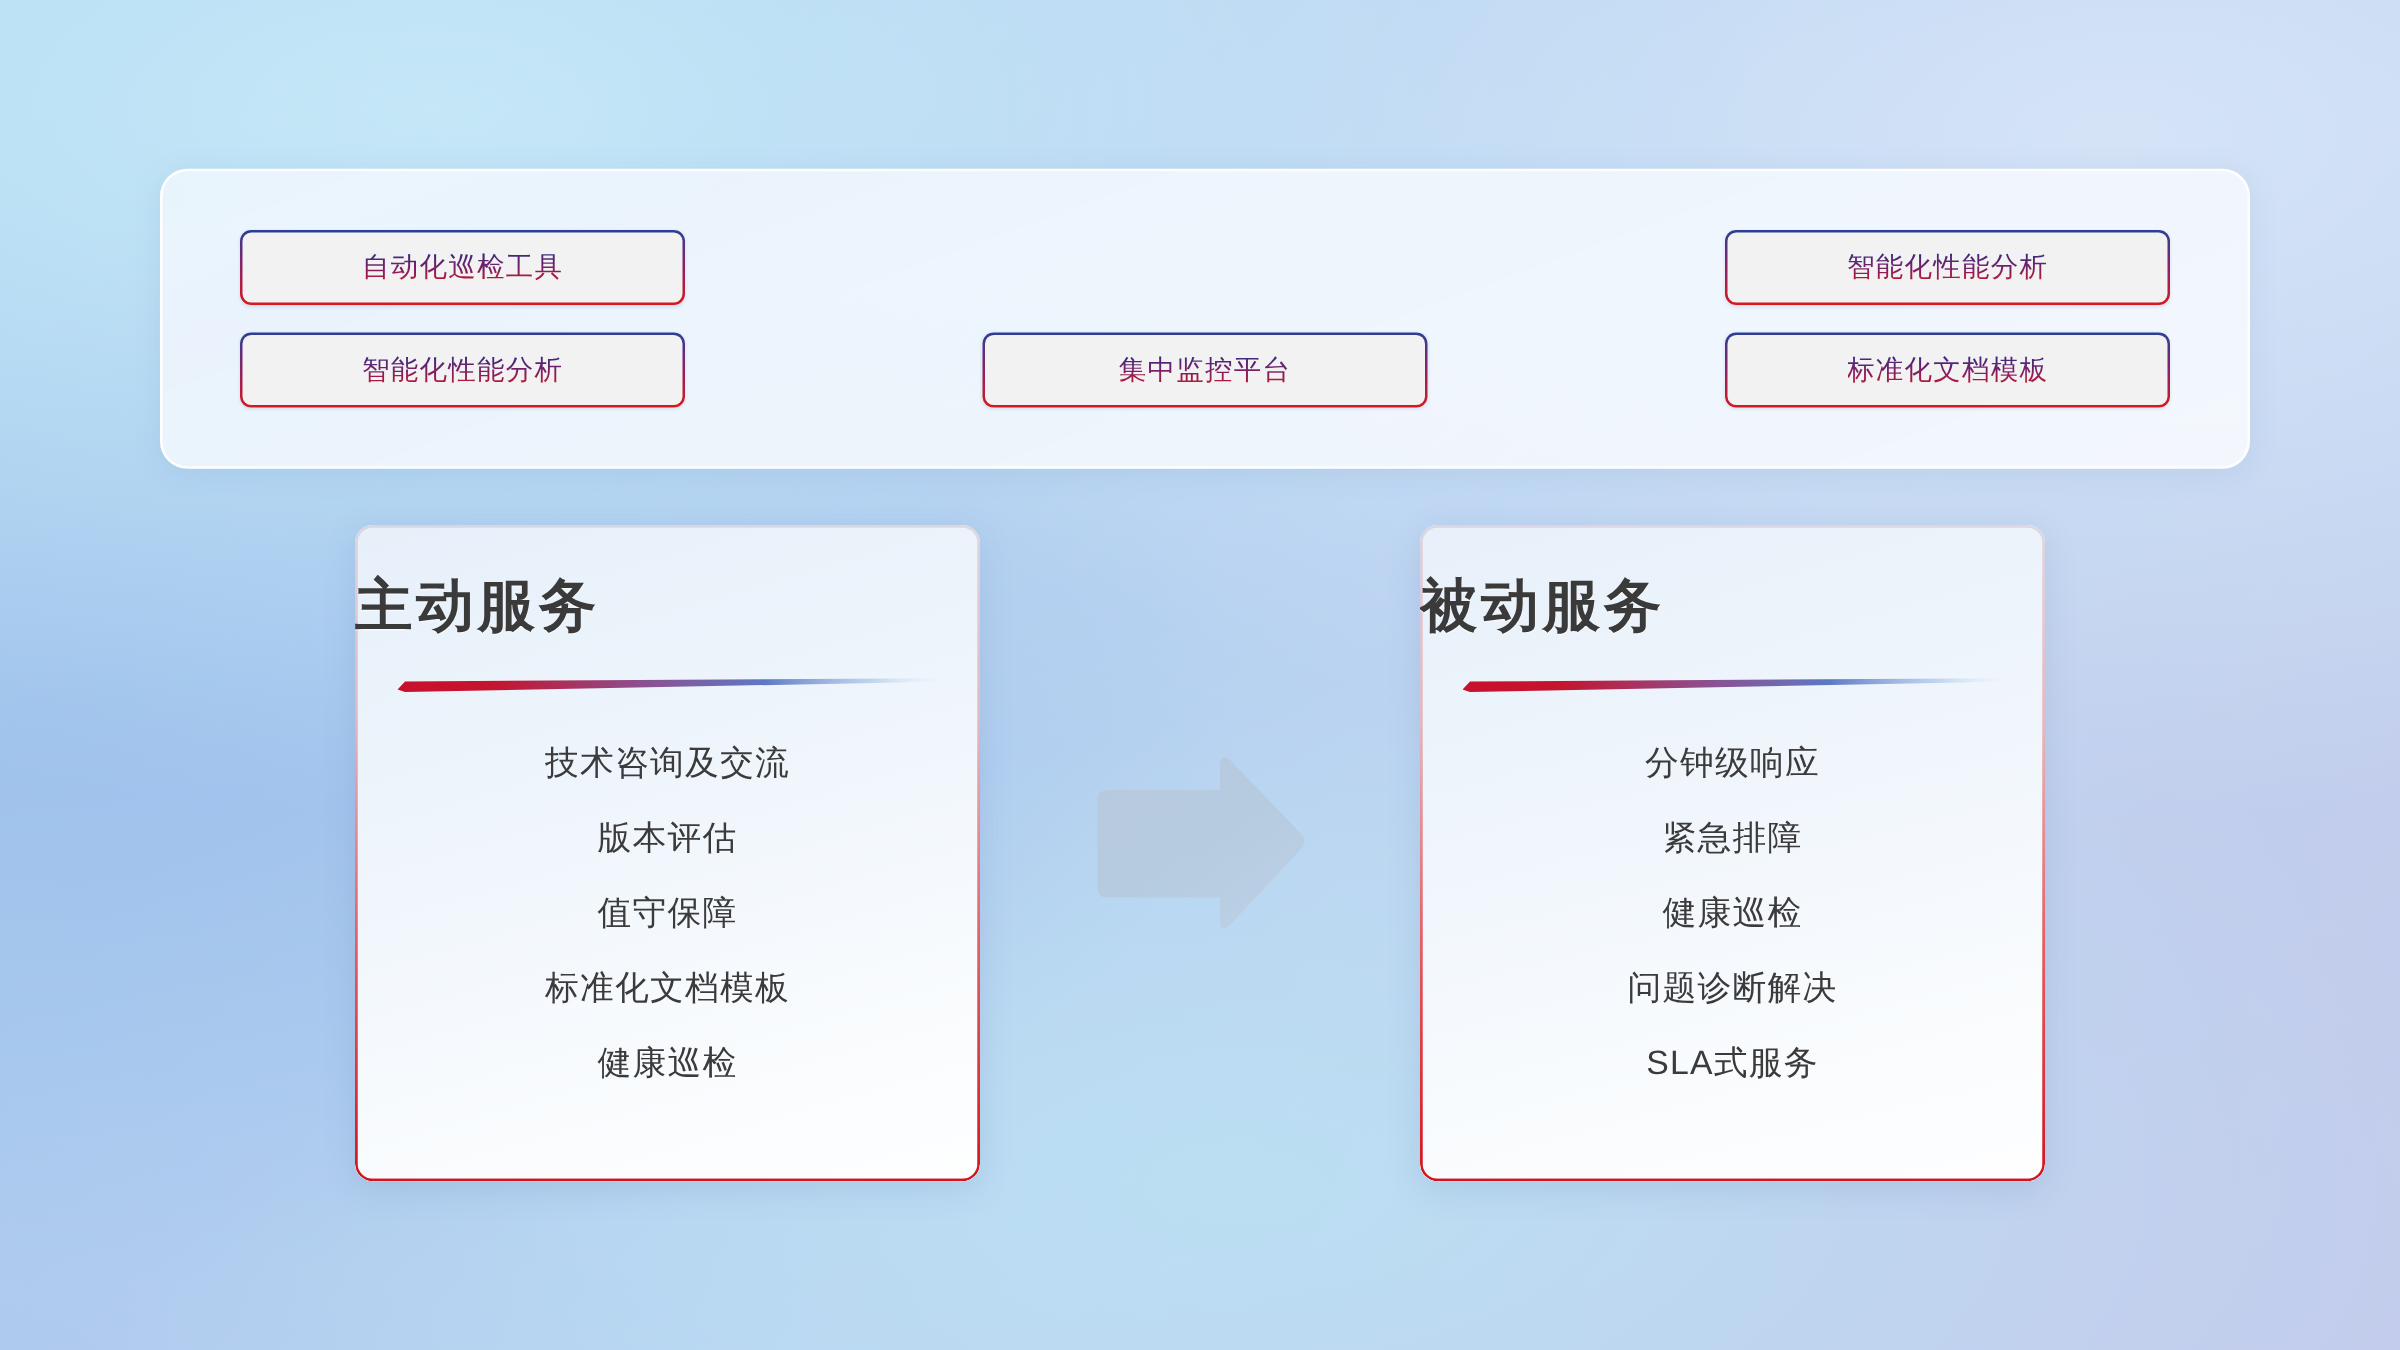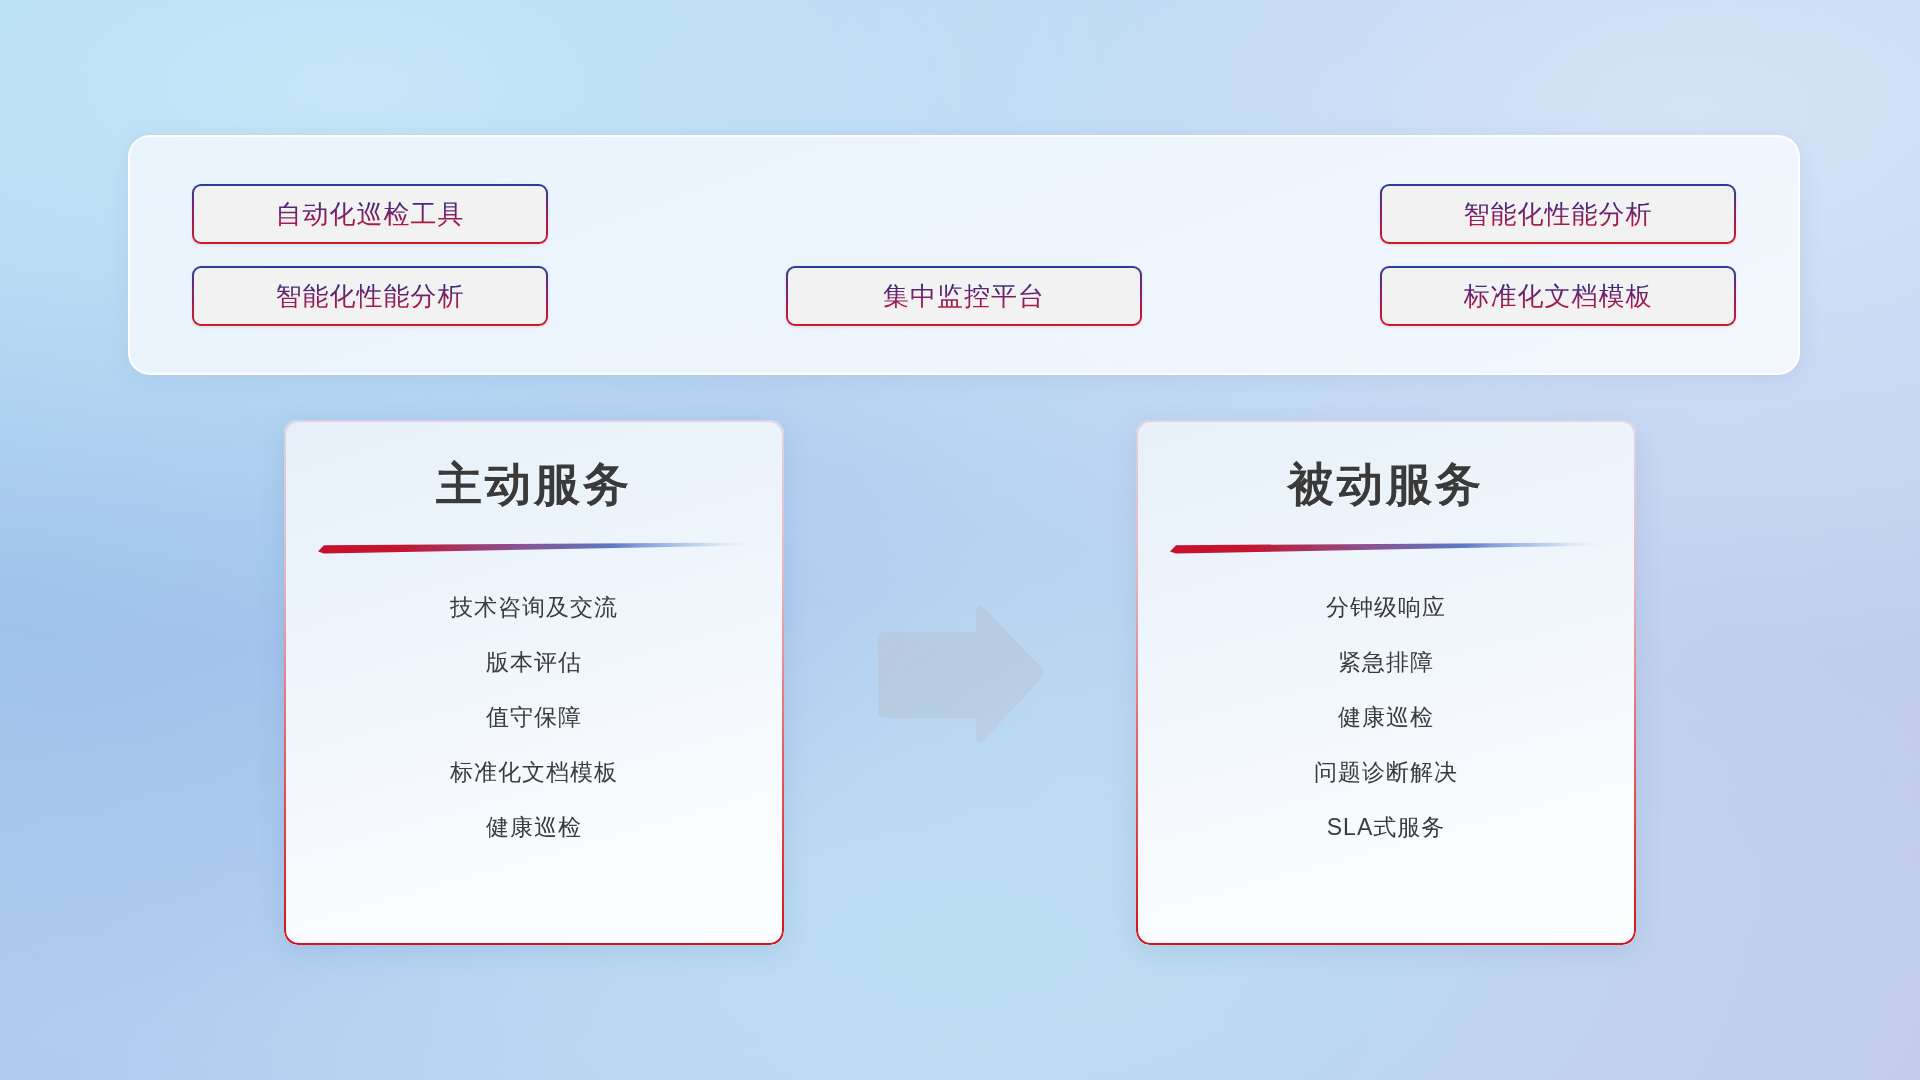--- a/index.html
+++ b/index.html
@@ -60,21 +60,21 @@
   .pill-inner {
     width: 100%; height: 100%;
     border-radius: 7px;
     background: #f2f2f2;
     display: flex;
     align-items: center;
     justify-content: center;
     box-sizing: border-box;
   }
   .pill-label {
-    font-size: 26px;
+    font-size: 22px;
     font-weight: 400;
     letter-spacing: 1px;
     background: linear-gradient(180deg, #1f2e86 0%, #7a1f68 50%, #d4151f 100%);
     -webkit-background-clip: text;
     background-clip: text;
     color: transparent;
     -webkit-text-fill-color: transparent;
     white-space: nowrap;
     font-family: Liberation Mono, monospace;
   }
@@ -110,21 +110,21 @@
     mask: linear-gradient(#000 0 0) content-box, linear-gradient(#000 0 0);
     mask-composite: exclude;
     pointer-events: none;
   }
   #card-active  { left: 284px; }
   #card-passive { left: 1136px; }
 
   .card-title {
     position: relative;
     margin-top: 34px;
-    text-align: center;
+    text-align: left;
     font-size: 46px;
     font-weight: bold;
     letter-spacing: 3px;
     color: #3a3a3a;
     text-shadow: 0 1px 1px rgba(255,255,255,0.9);
   }
 
   .card-divider {
     position: relative;
     margin: 26px auto 0 auto;
@@ -134,21 +134,21 @@
 
   .card-list {
     position: relative;
     margin-top: 38px;
     display: flex;
     flex-direction: column;
     align-items: center;
     gap: 24px;
   }
   .card-list-item {
-    font-size: 23px;
+    font-size: 27px;
     color: #3b3b3b;
     letter-spacing: 1px;
     white-space: nowrap;
   }
 
   
   #flow-arrow {
     position: absolute;
     left: 872px; top: 600px;
     width: 176px; height: 150px;

